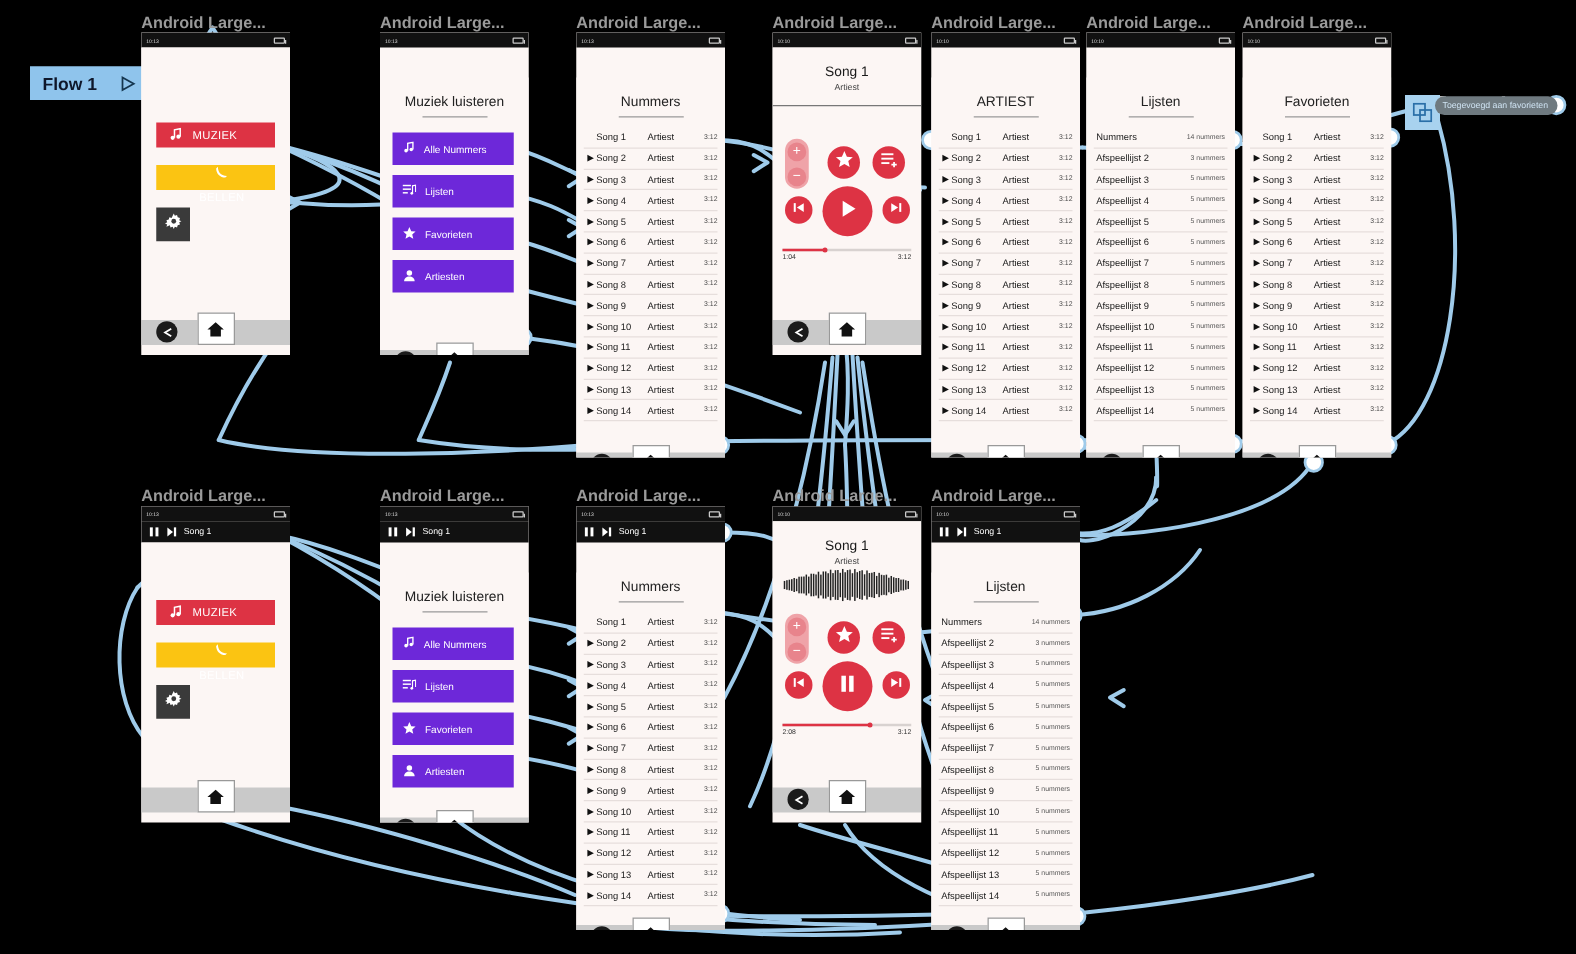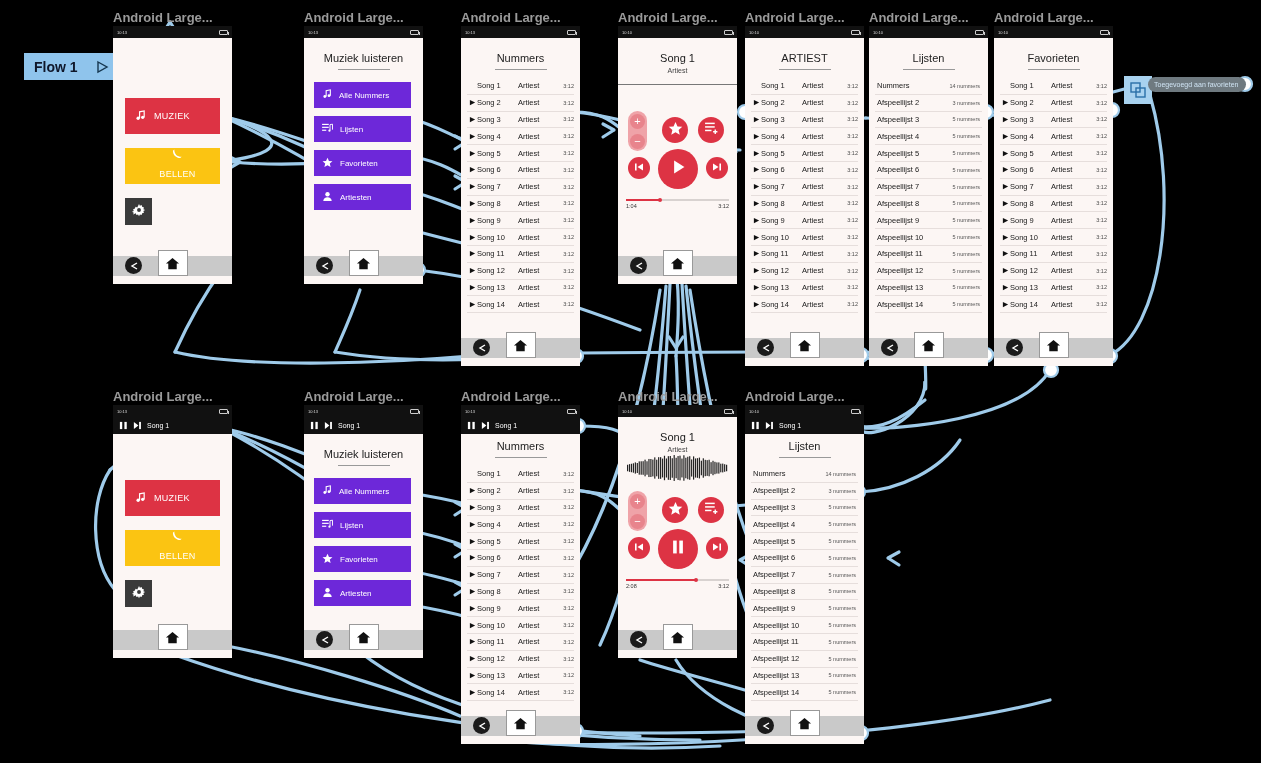--- a/index.html
+++ b/index.html
@@ -56,28 +56,28 @@
   .miniplayer {
     background: #111; color: #fff; height: 17px;
     display: flex; align-items: center; gap: 5px;
     padding: 0 6px; font-size: 7px;
   }
   .mp-icon { display:flex; align-items:center; }
   .screen-body { position: relative; background: #FCF6F4; }
 
   .screen-title {
     text-align: center; font-size: 11px; color: #222;
-    padding-top: 14px; padding-bottom: 5px; font-weight: normal;
+    padding-top: 14px; padding-bottom: 5px; font-weight: normal; margin-top: 24px;
   }
   .title-rule { width: 52px; height: 1px; background: #999; margin: 0 auto 8px; }
 
   
   .btn-stack { padding: 16px 12px 0; }
   .big-btn {
-    height: 36px; display: flex; align-items: center; gap: 8px;
+    height: 20px; display: flex; align-items: center; gap: 8px;
     padding-left: 10px; color: #fff; font-size: 9px; letter-spacing: .3px;
     margin-bottom: 14px;
   }
   .big-btn.muziek { background: #DD3344; }
   .big-btn.bellen { background: #FBC412; flex-direction: column; }
   .gear-btn {
     width: 27px; height: 27px; background: #3A3A3A;
     display: flex; align-items: center; justify-content: center;
   }
 

